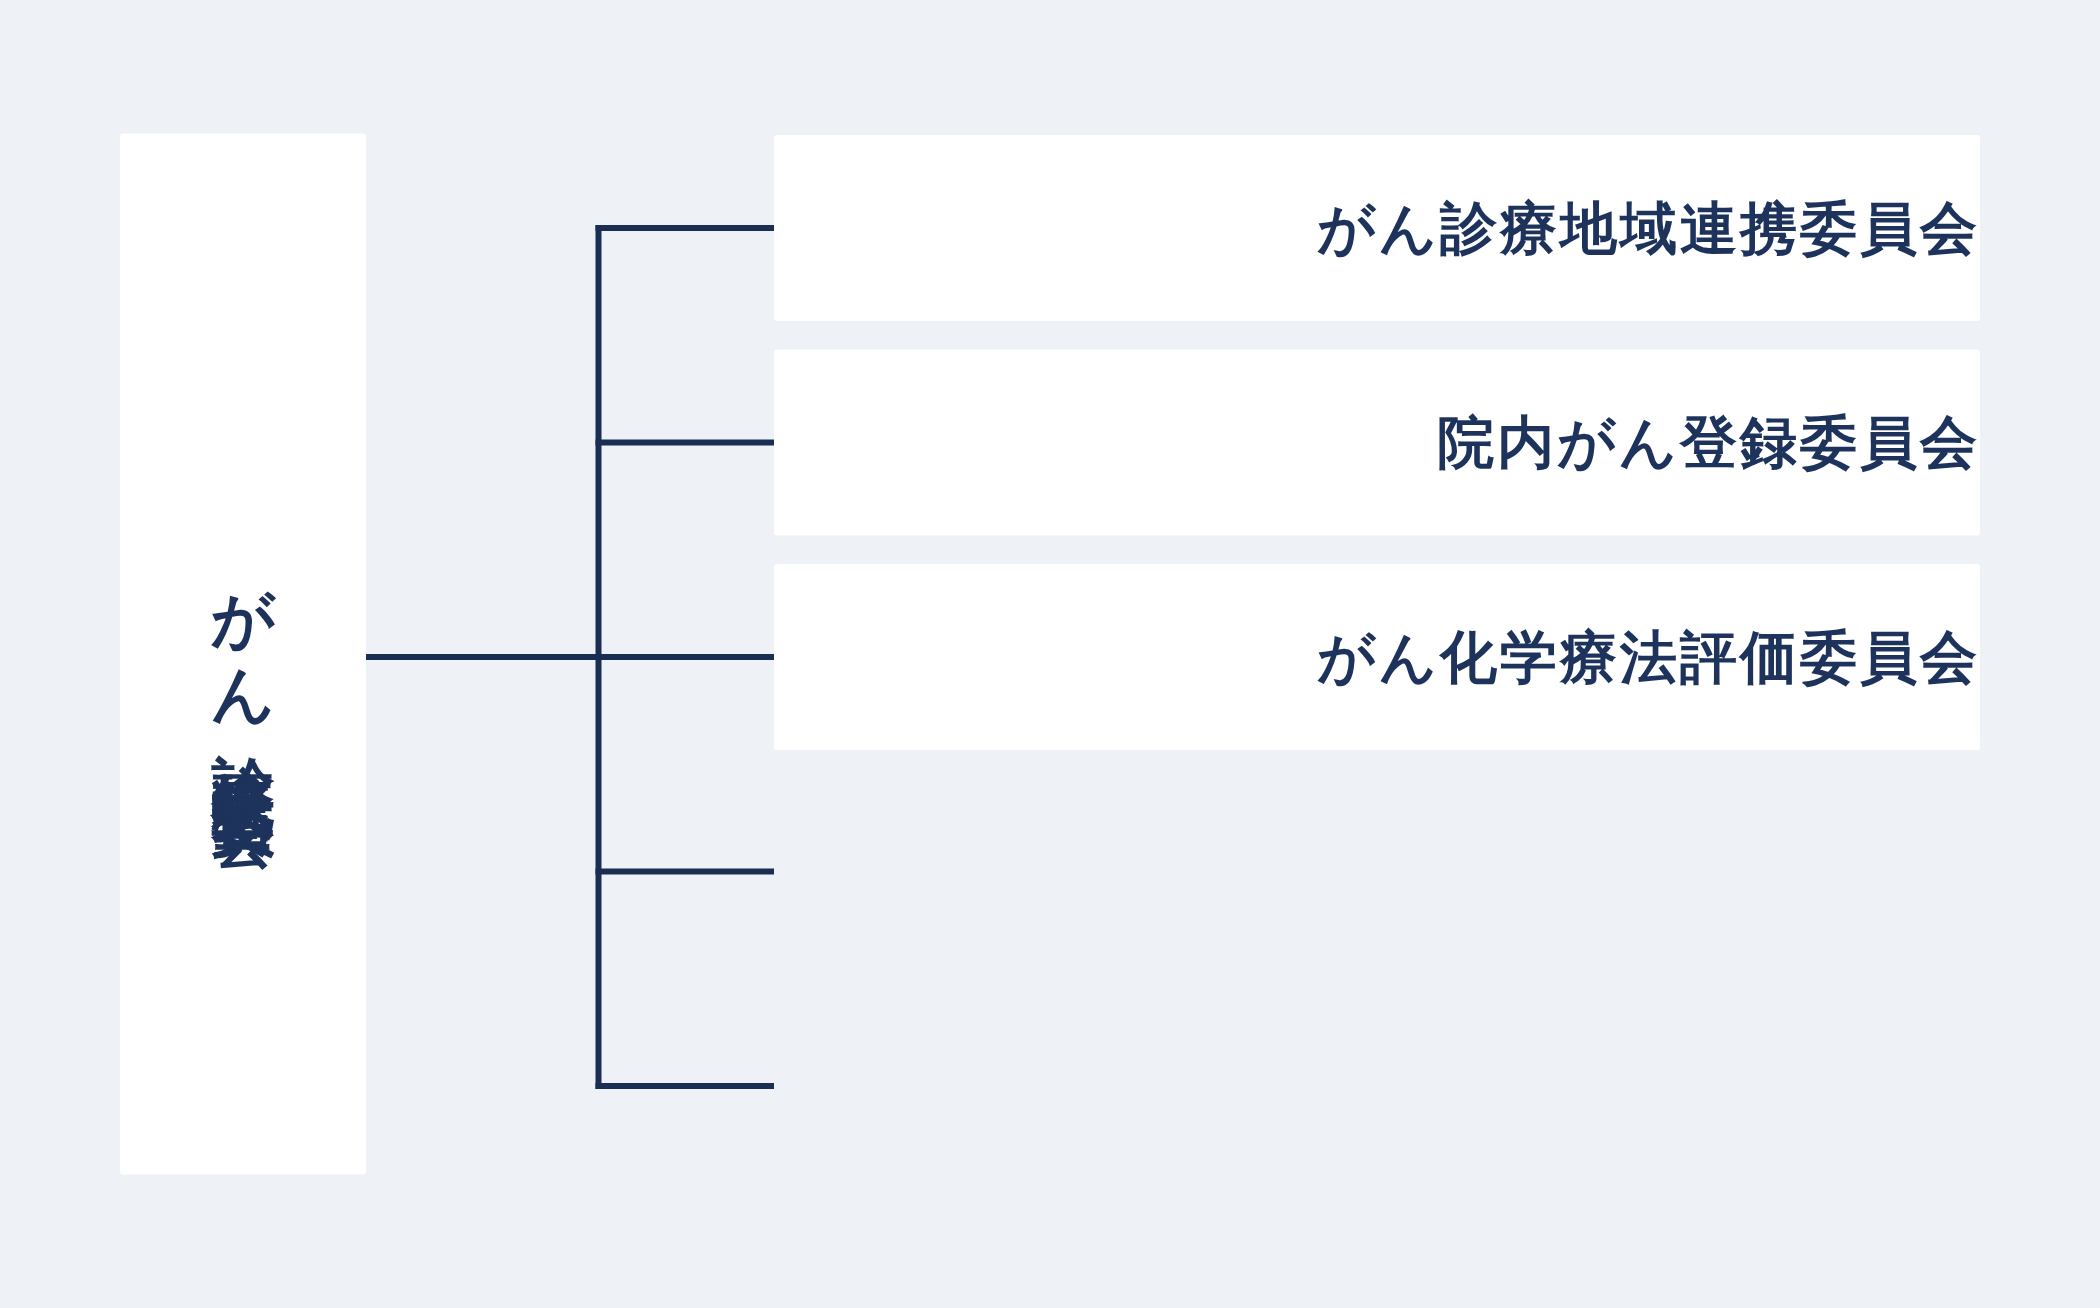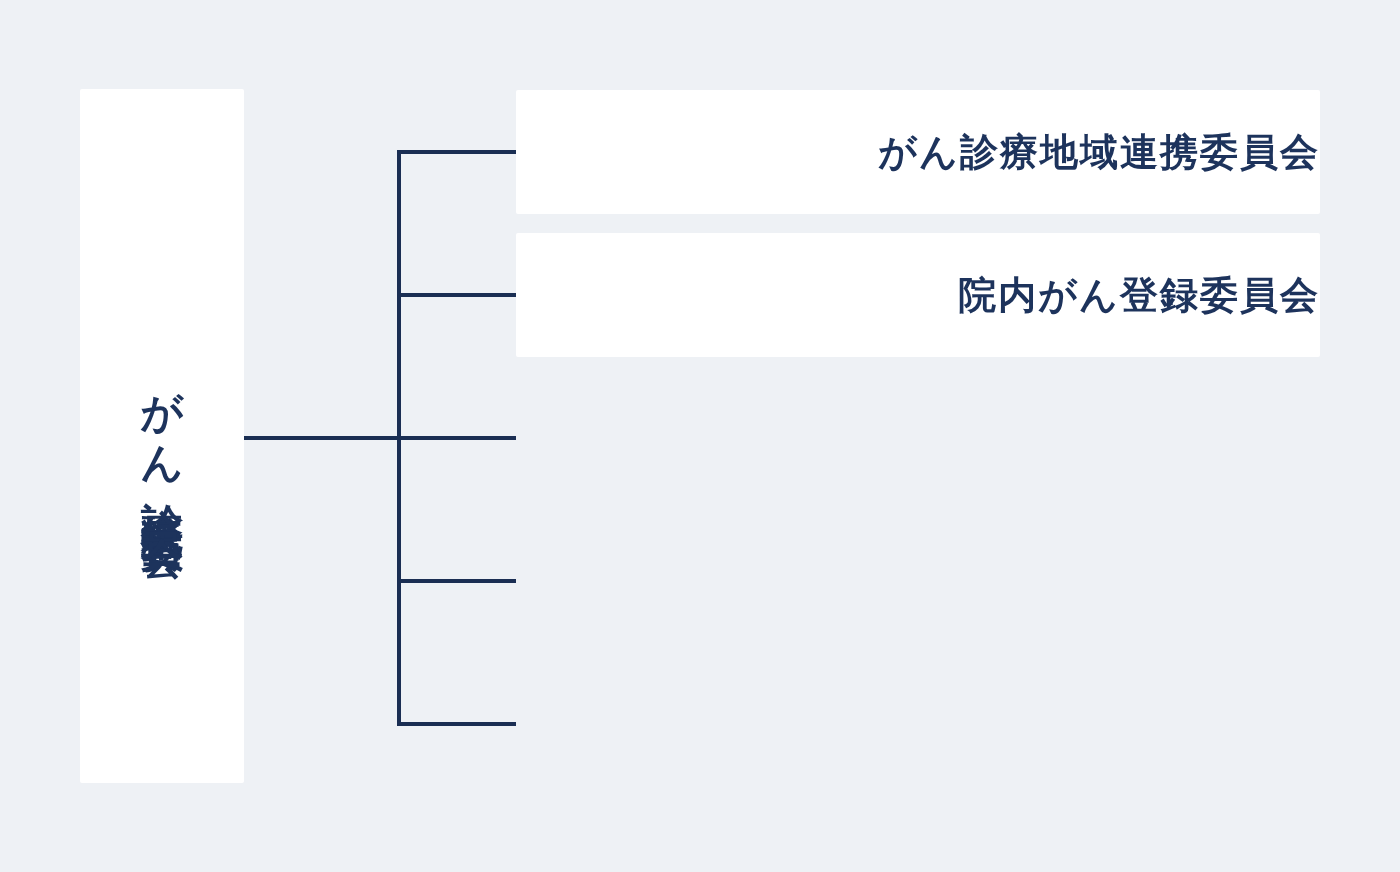--- a/index.html
+++ b/index.html
@@ -99,15 +99,18 @@
   <div class="connector branch b4"></div>
   <div class="connector branch b5"></div>
 
   <div class="children">
     <div class="child-box">
       <span class="child-label">がん診療地域連携委員会</span>
     </div>
     <div class="child-box">
       <span class="child-label">院内がん登録委員会</span>
     </div>
+    <div class="child-box">
+      <span class="child-label">がん化学療法評価委員会</span>
+    </div>
   </div>
 
 </div>
 
 </body></html>

